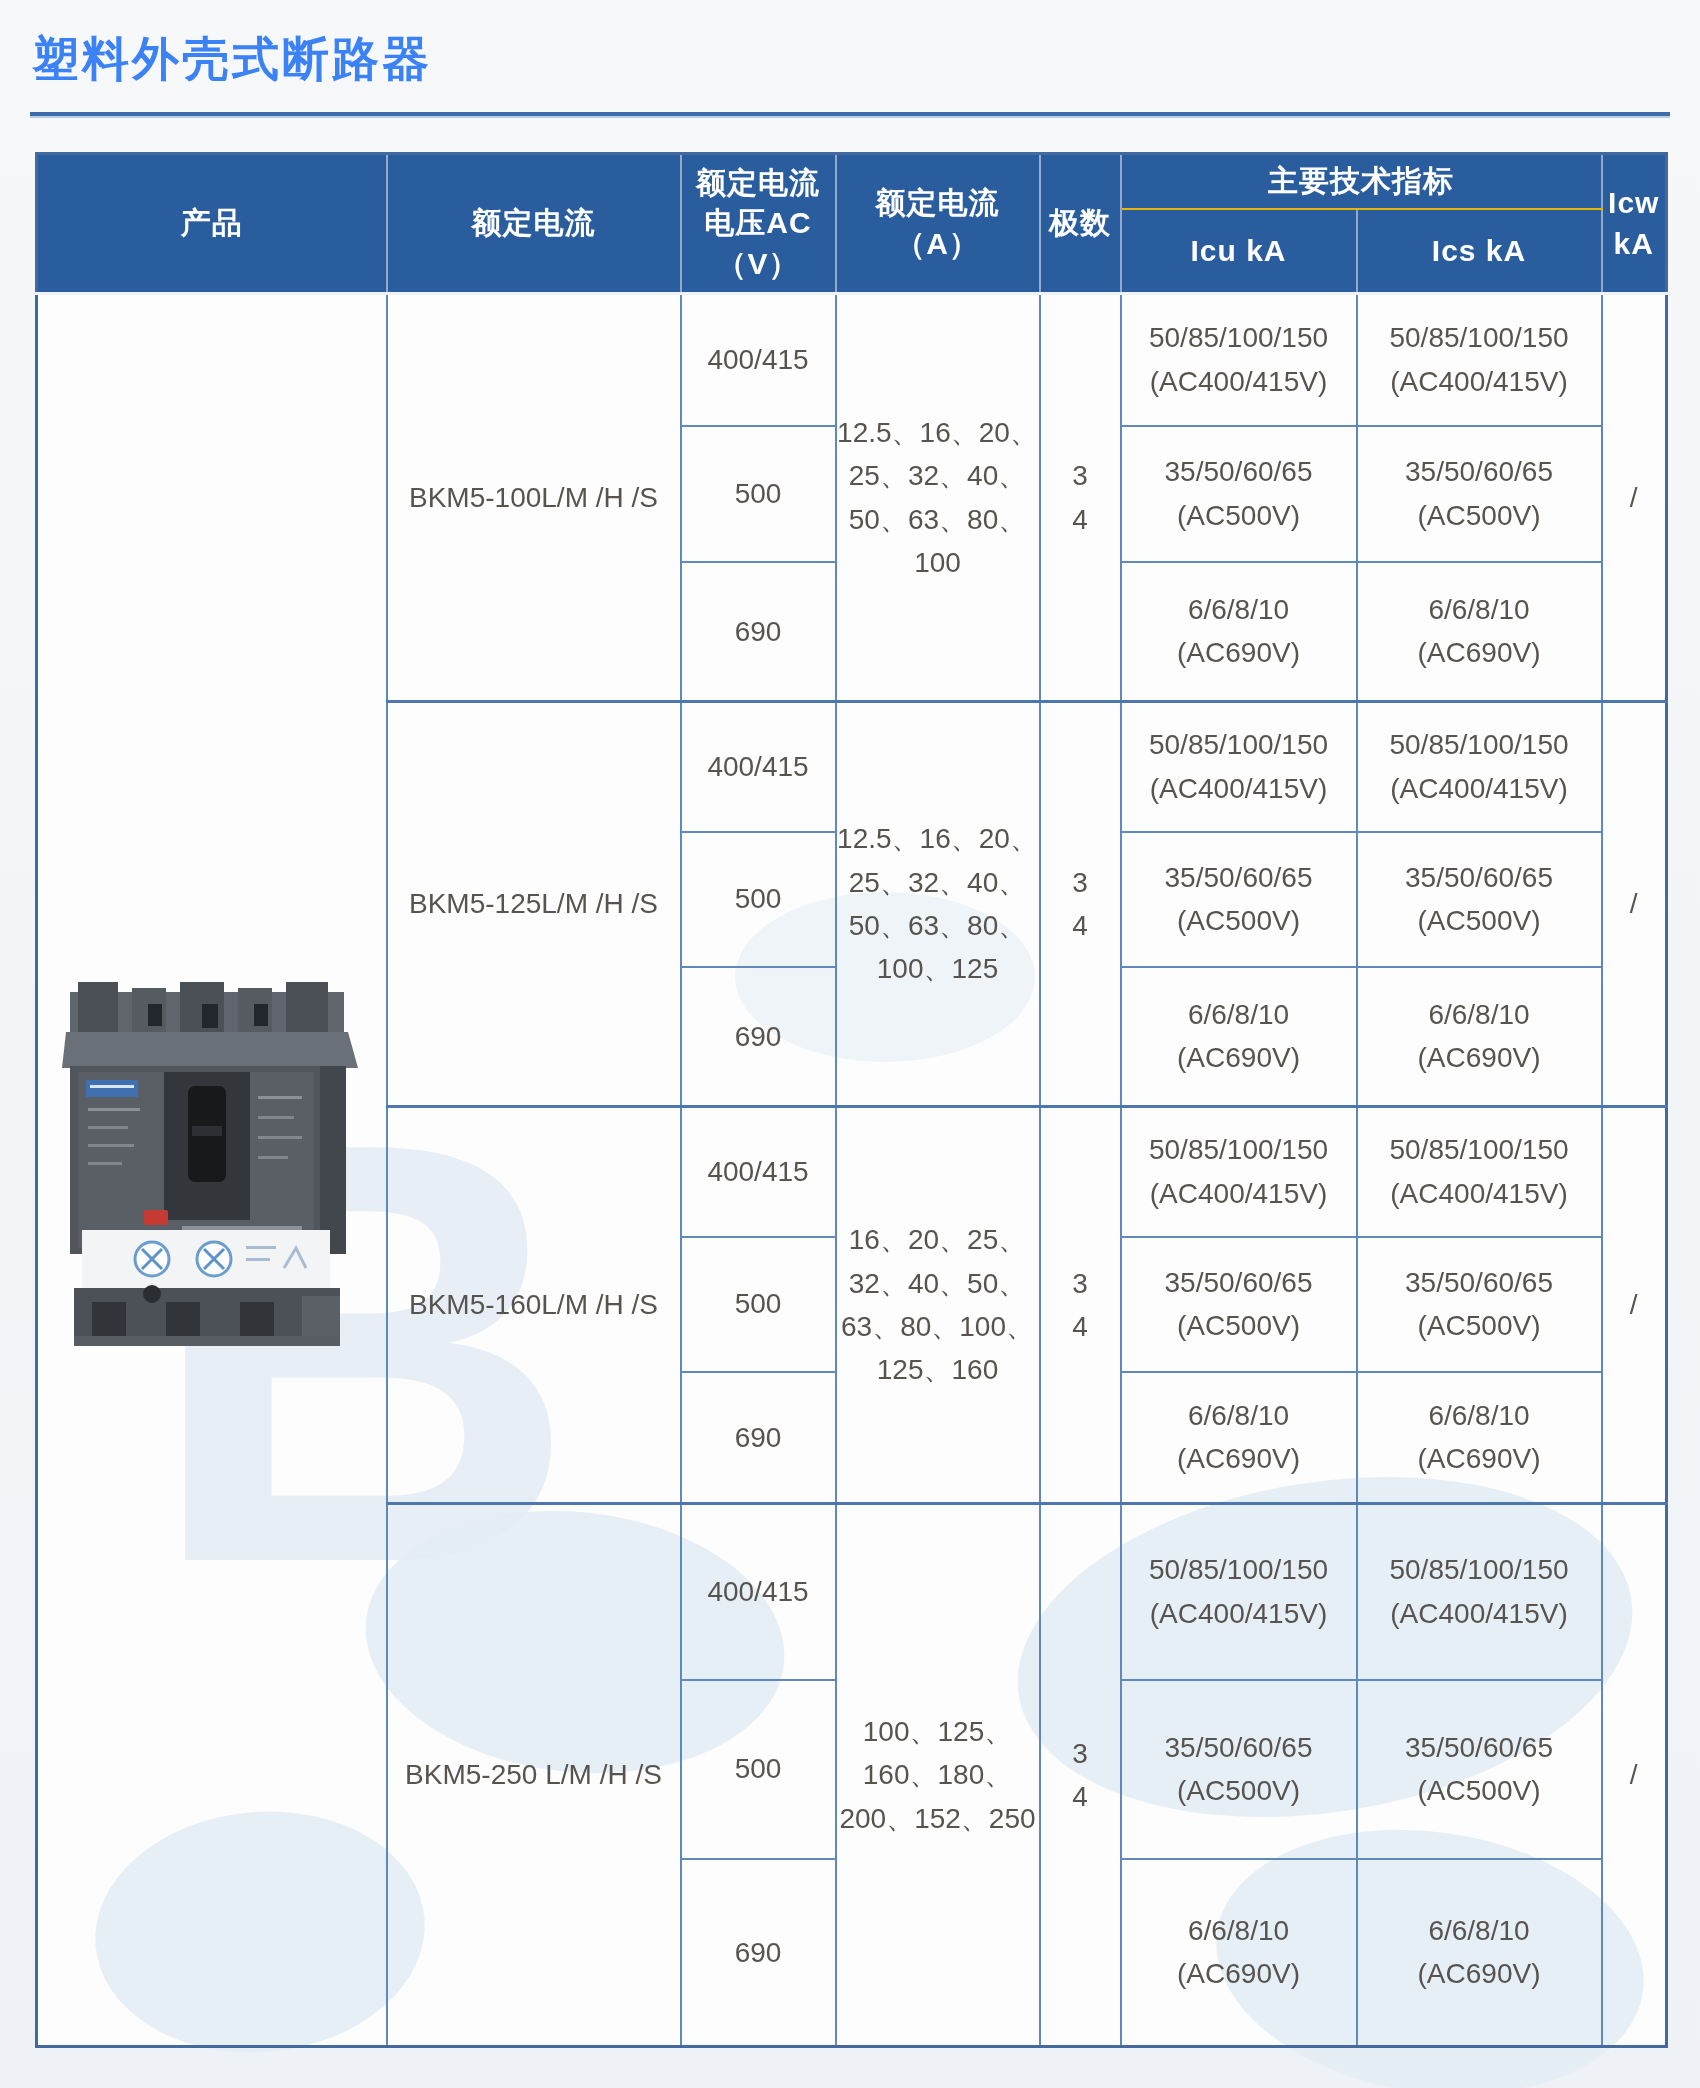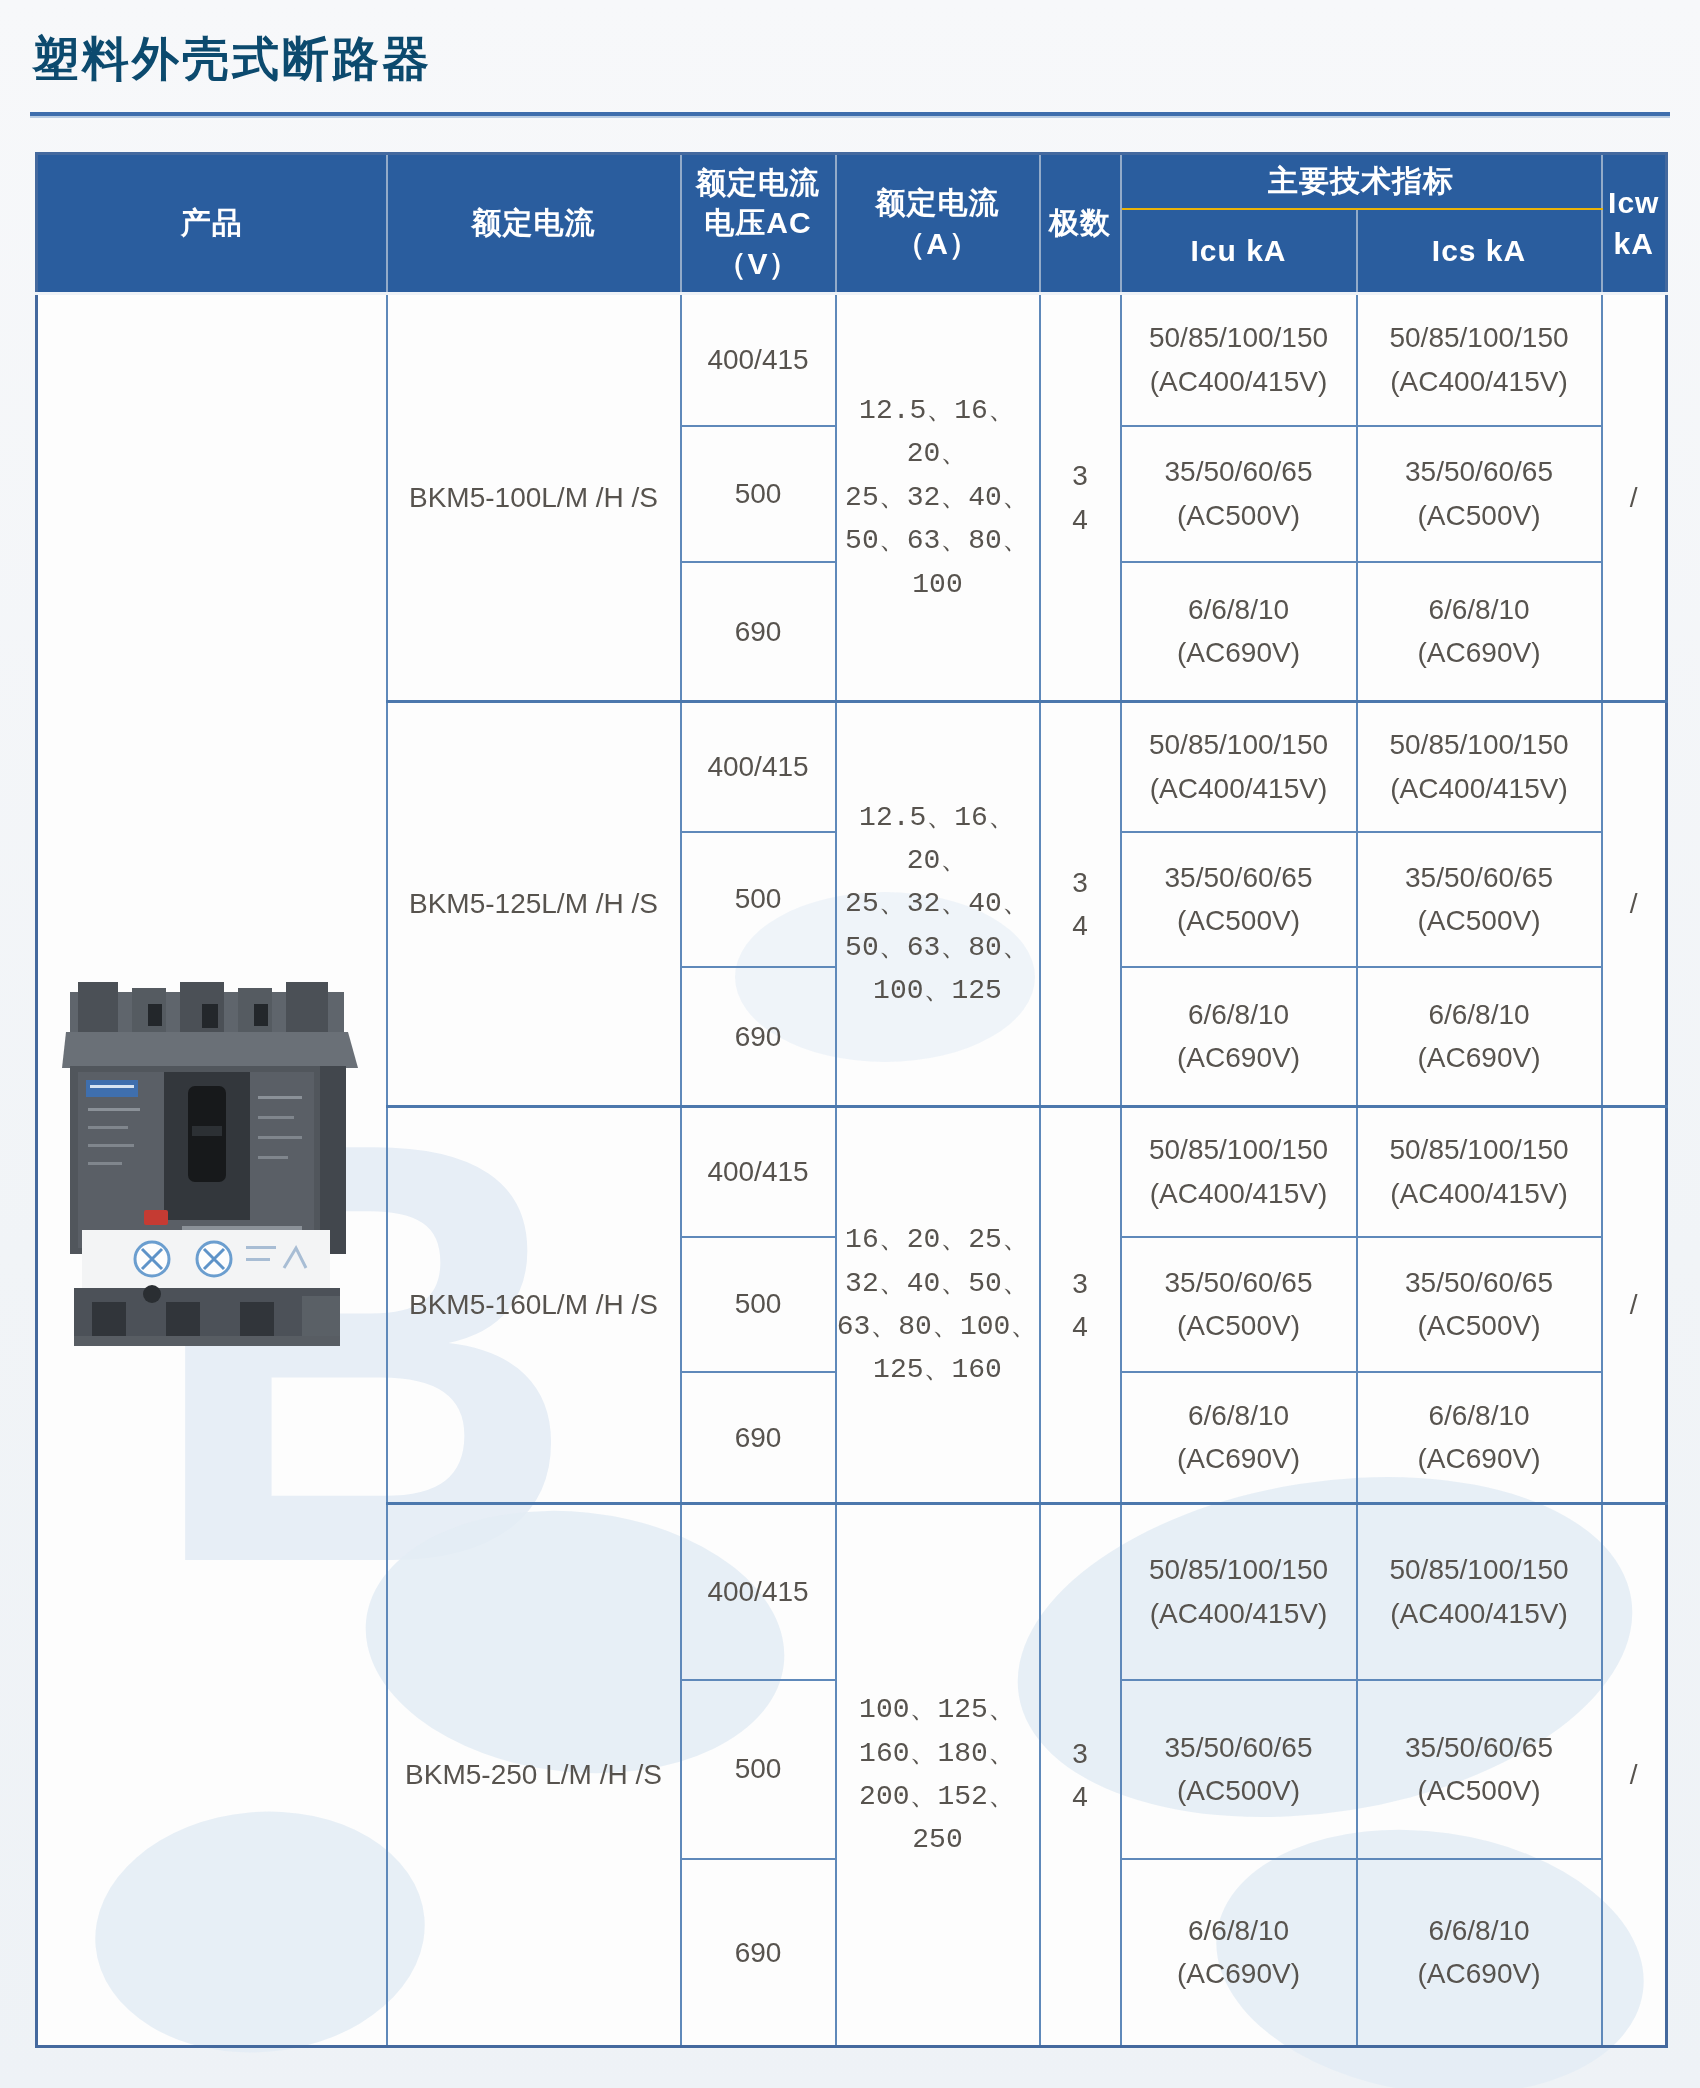--- a/index.html
+++ b/index.html
@@ -4,21 +4,21 @@
 <style>
   html,body{margin:0;padding:0;}
   body{
     width:1700px;height:2088px;position:relative;overflow:hidden;
     background:linear-gradient(180deg,#f7f8fa 0%,#f1f4f7 60%,#eef2f6 100%);
     font-family:"Liberation Sans","DejaVu Sans",sans-serif;
     -webkit-font-smoothing:antialiased;
   }
   .page-title{
     position:absolute;left:32px;top:28px;margin:0;
-    font-size:47px;font-weight:bold;color:#0c4a6e;letter-spacing:3px;
+    font-size:47px;font-weight:bold;color:#3b82f6;letter-spacing:3px;
   }
   .title-rule{
     position:absolute;left:30px;top:112px;width:1640px;height:4px;
     background:#3e6dac;border-bottom:2px solid #b9cce2;
   }
   .table-wrap{
     position:absolute;left:35px;top:152px;width:1630px;height:1893px;
     background:#fdfdfd;
   }
   
@@ -47,21 +47,21 @@
     white-space:pre-line;line-height:1.35;
   }
   .spec thead .bot-white{border-bottom:3px solid #eef2f7;}
   .spec thead .th-mid{border-bottom:2px solid #eab308;}
   
   .spec td{
     border:2px solid #5f89ba;background:transparent;
     color:#57534e;font-size:28px;line-height:1.55;white-space:pre-line;
   }
   .model-cell{font-size:29px;letter-spacing:0;}
-  .current-cell{line-height:2.5;font-family:Liberation Mono, monospace;}
+  .current-cell{line-height:2.5;}
   .poles-cell{line-height:2.6;}
   .icw-cell{font-size:30px;}
   .bt td,.spec td.bt{border-top:3px solid #4c78ad;}
   .product-cell{position:relative;}
   
   .hr1{height:55px;}.hr2{height:85px;}
   .rhA{height:132px;}.rhB{height:136px;}.rhC{height:140px;}
   .rhD{height:130px;}.rhE{height:135px;}
   .rhF{height:176px;}.rhG{height:179px;}.rhH{height:188px;}
 

